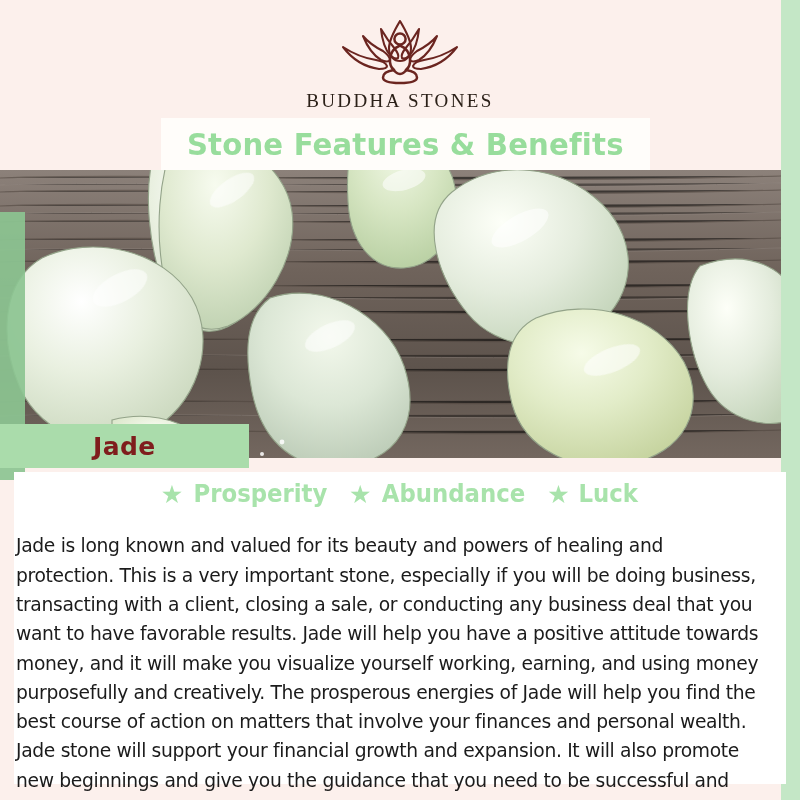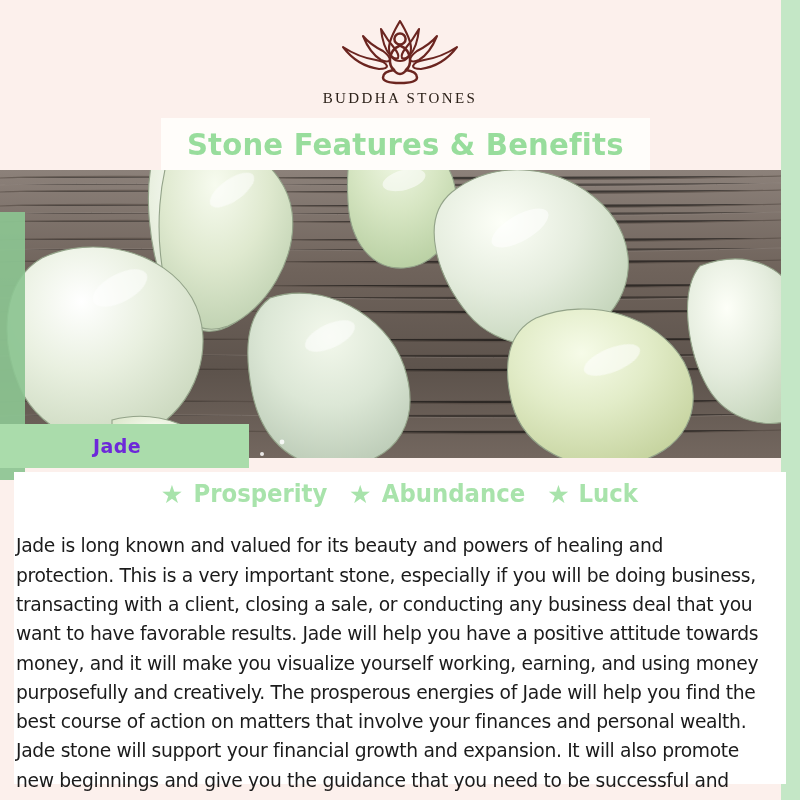--- a/index.html
+++ b/index.html
@@ -46,21 +46,21 @@
     text-align: center;
   }
   .logo-mark {
     display: block;
     margin: 0 auto;
   }
   .logo-word {
     display: block;
     margin-top: 2px;
     font-family: "Liberation Serif", serif;
-    font-size: 15px;
+    font-size: 19px;
     letter-spacing: 2.4px;
     color: #2b2018;
     text-align: center;
   }
 
   
   .title-banner {
     position: absolute;
     left: 161px;
     top: 118px;
@@ -113,24 +113,24 @@
     top: 424px;
     width: 249px;
     height: 44px;
     background: #aadcab;
     z-index: 5;
     display: flex;
     align-items: center;
   }
   .jade-text {
     margin-left: 93px;
-    color: #6d28d9;
+    color: #7f1d1d;
     font-family: "DejaVu Sans", sans-serif;
     font-weight: bold;
-    font-size: 19px;
+    font-size: 25px;
     letter-spacing: 0.4px;
   }
 
   
   .lower-cream {
     position: absolute;
     left: 0;
     top: 458px;
     width: 781px;
     height: 342px;

